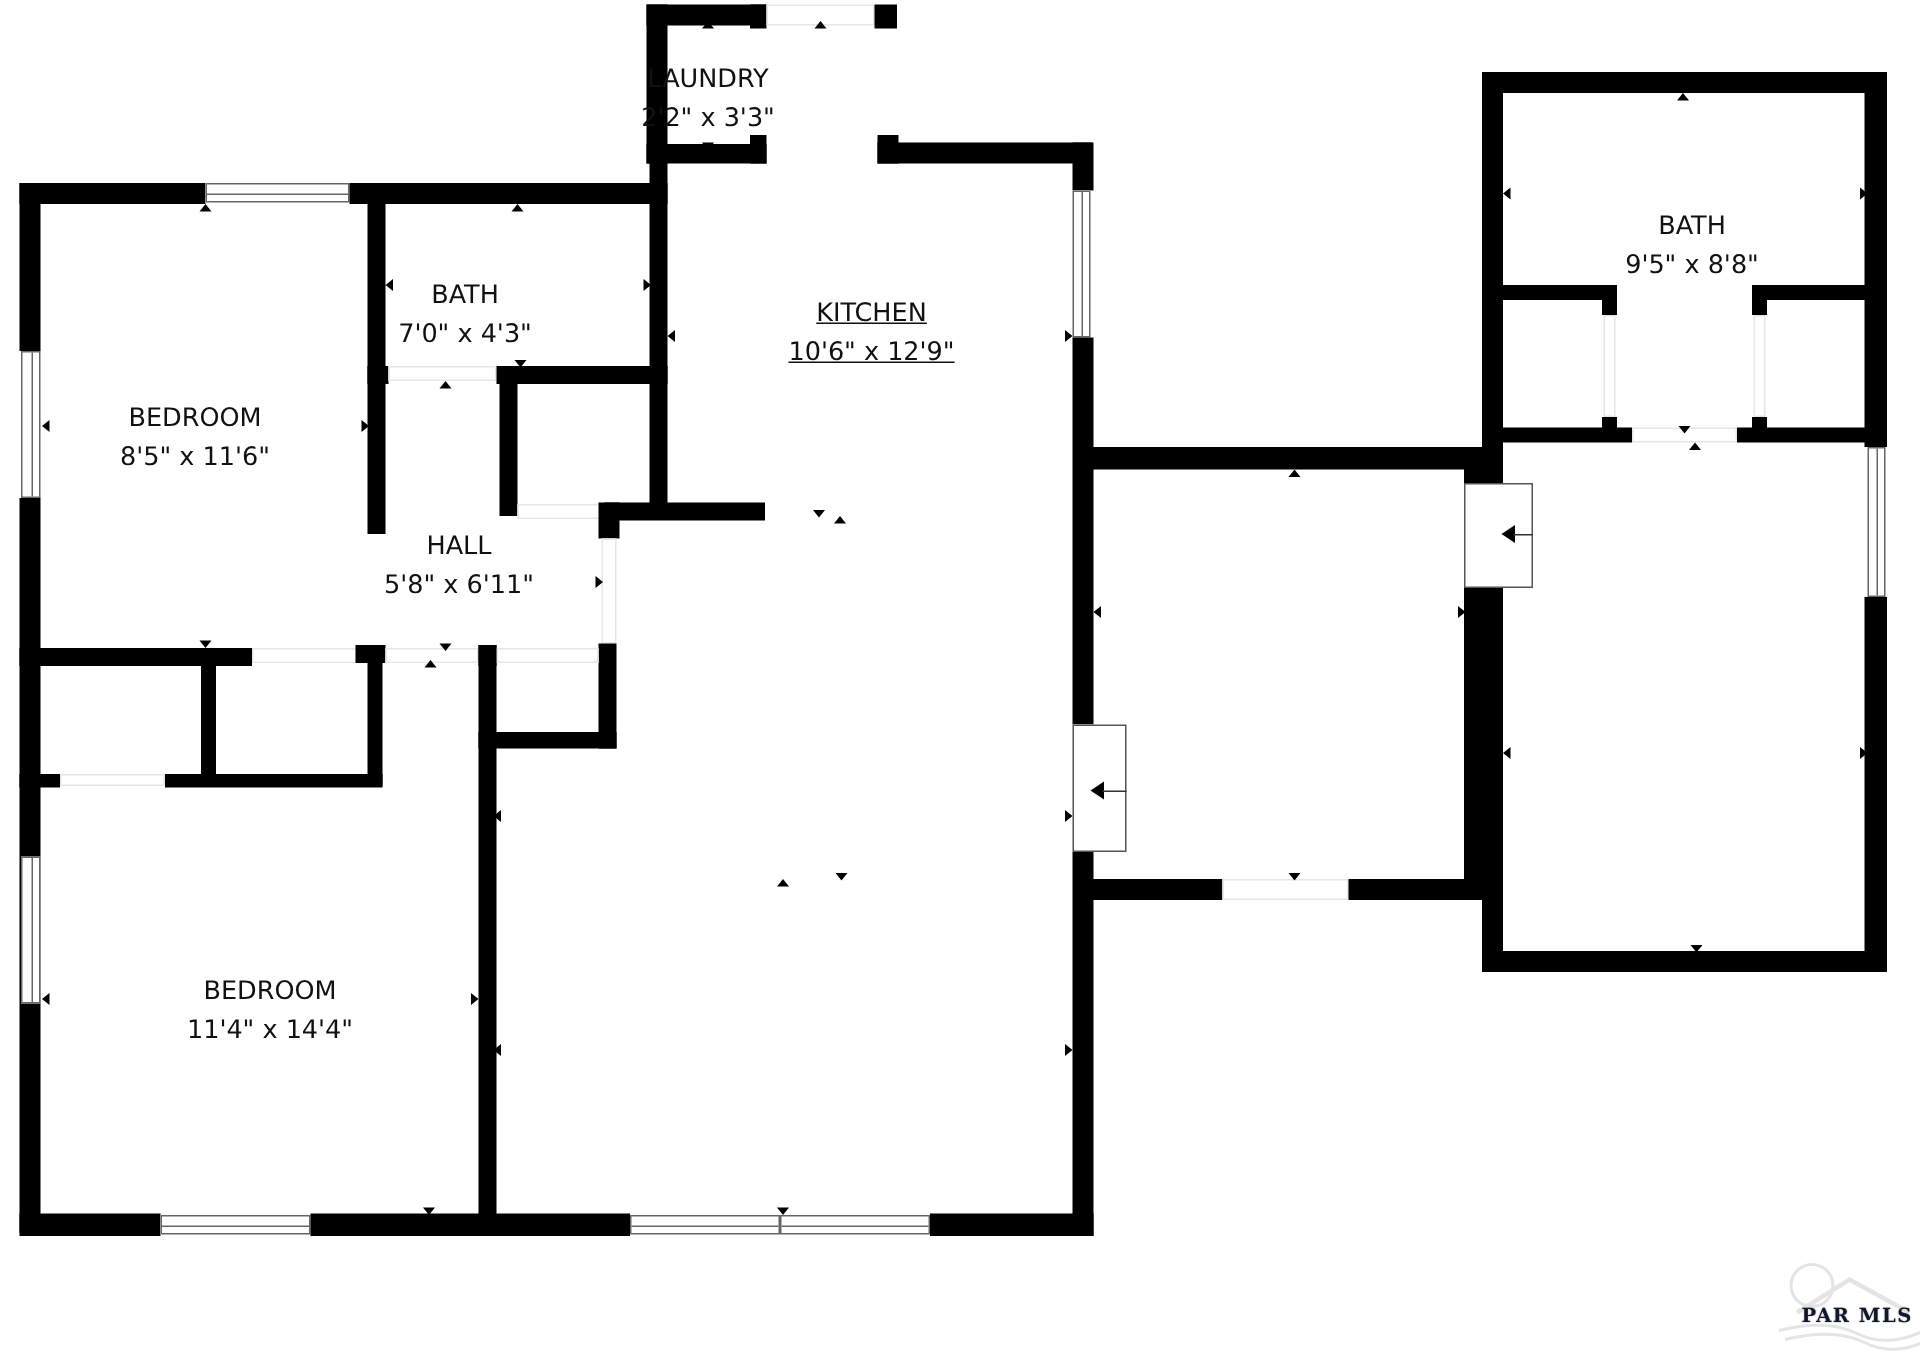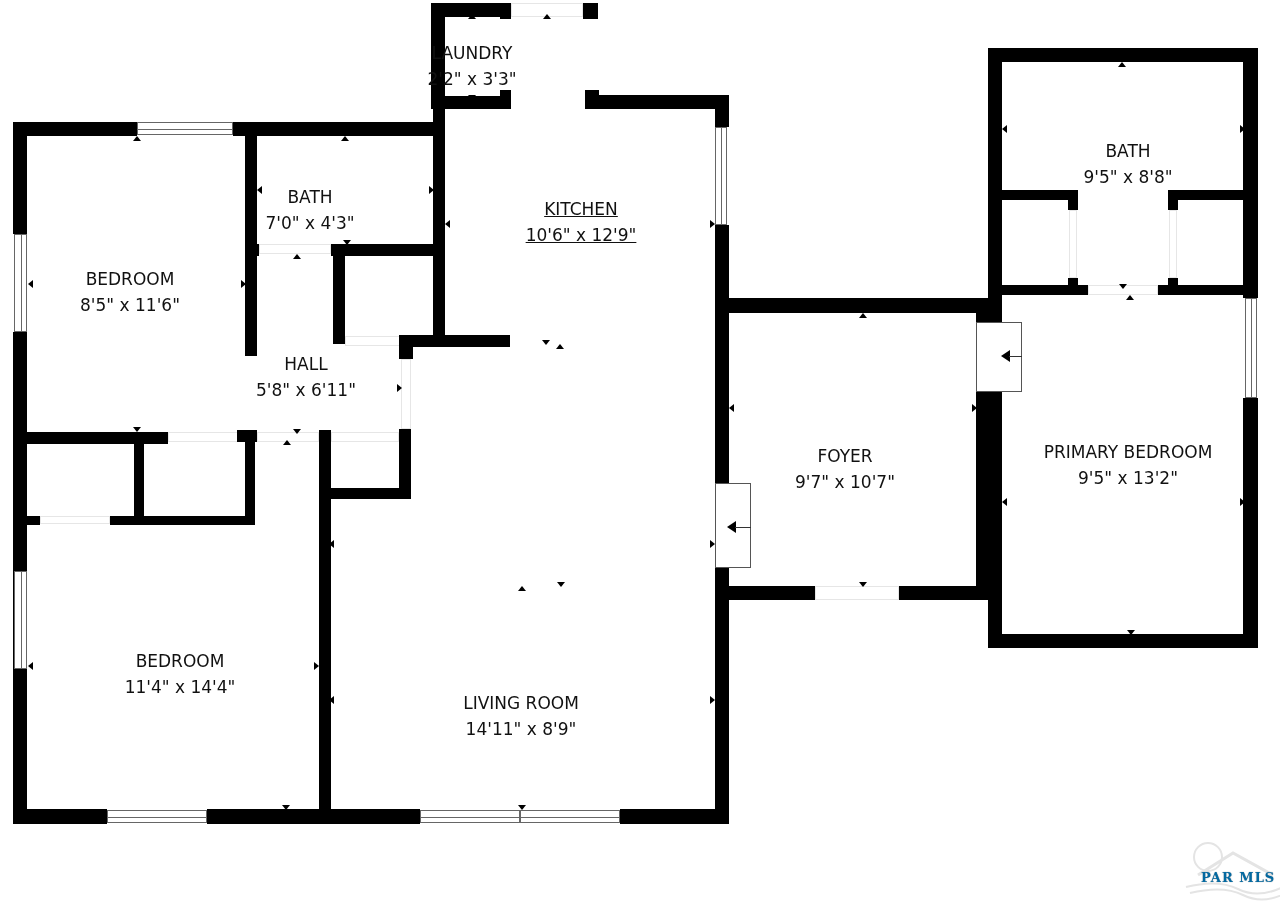--- a/index.html
+++ b/index.html
@@ -16,21 +16,21 @@
   .room-label { position: absolute; text-align: center; font-size: 17px; line-height: 26px;
                 color: #111; white-space: nowrap; transform: translateX(-50%); }
   .room-label .name { display: block; }
   .room-label .dim { display: block; }
   .tri-up { border-left: 4px solid transparent; border-right: 4px solid transparent; border-bottom: 5px solid #000; }
   .tri-down { border-left: 4px solid transparent; border-right: 4px solid transparent; border-top: 5px solid #000; }
   .tri-left { border-top: 4px solid transparent; border-bottom: 4px solid transparent; border-right: 5px solid #000; }
   .tri-right { border-top: 4px solid transparent; border-bottom: 4px solid transparent; border-left: 5px solid #000; }
   .logo { position: absolute; left: 1165px; top: 835px; width: 110px; height: 66px; }
   .logo-text { position: absolute; left: 1188px; top: 870px; font-family: "DejaVu Serif", serif;
-               font-size: 13px; font-weight: bold; color: #0369a1; letter-spacing: 1px;
+               font-size: 13px; font-weight: bold; color: #0f172a; letter-spacing: 1px;
                text-shadow: 0 0 1px #bbb, 0 0 1px #bbb; }
 </style>
 </head>
 <body>
 
 <div class="plan">
 
   <div class="w" style="left:418px;top:3px;width:80px;height:14px;"></div>
   <div class="w" style="left:418px;top:3px;width:14px;height:106px;"></div>
   <div class="w" style="left:418px;top:96px;width:80px;height:13px;"></div>
@@ -184,35 +184,23 @@
     <span class="dim">10'6" x 12'9"</span>
   </div>
   <div class="room-label" style="left:293px;top:351px;text-align:center;">
     <span class="name">HALL</span>
     <span class="dim">5'8" x 6'11"</span>
   </div>
   <div class="room-label" style="left:167px;top:648px;">
     <span class="name">BEDROOM</span>
     <span class="dim">11'4" x 14'4"</span>
   </div>
-  <div class="room-label" style="left:508px;top:690px;">
-    <span class="name">LIVING ROOM</span>
-    <span class="dim">14'11" x 8'9"</span>
-  </div>
-  <div class="room-label" style="left:832px;top:443px;">
-    <span class="name">FOYER</span>
-    <span class="dim">9'7" x 10'7"</span>
-  </div>
   <div class="room-label" style="left:1115px;top:138px;">
     <span class="name">BATH</span>
     <span class="dim">9'5" x 8'8"</span>
-  </div>
-  <div class="room-label" style="left:1115px;top:439px;">
-    <span class="name">PRIMARY BEDROOM</span>
-    <span class="dim">9'5" x 13'2"</span>
   </div>
 
   <svg class="logo" viewBox="0 0 110 66">
     <circle cx="30" cy="22" r="14" fill="none" stroke="#e4e4e4" stroke-width="2"></circle>
     <path d="M20 40 L55 18 L95 40" fill="none" stroke="#e4e4e4" stroke-width="3"></path>
     <path d="M8 52 Q40 44 60 54 T105 52" fill="none" stroke="#e4e4e4" stroke-width="2"></path>
     <path d="M12 58 Q45 50 65 60 T108 58" fill="none" stroke="#e4e4e4" stroke-width="2"></path>
   </svg>
   <div class="logo-text">PAR MLS</div>
 </div>

